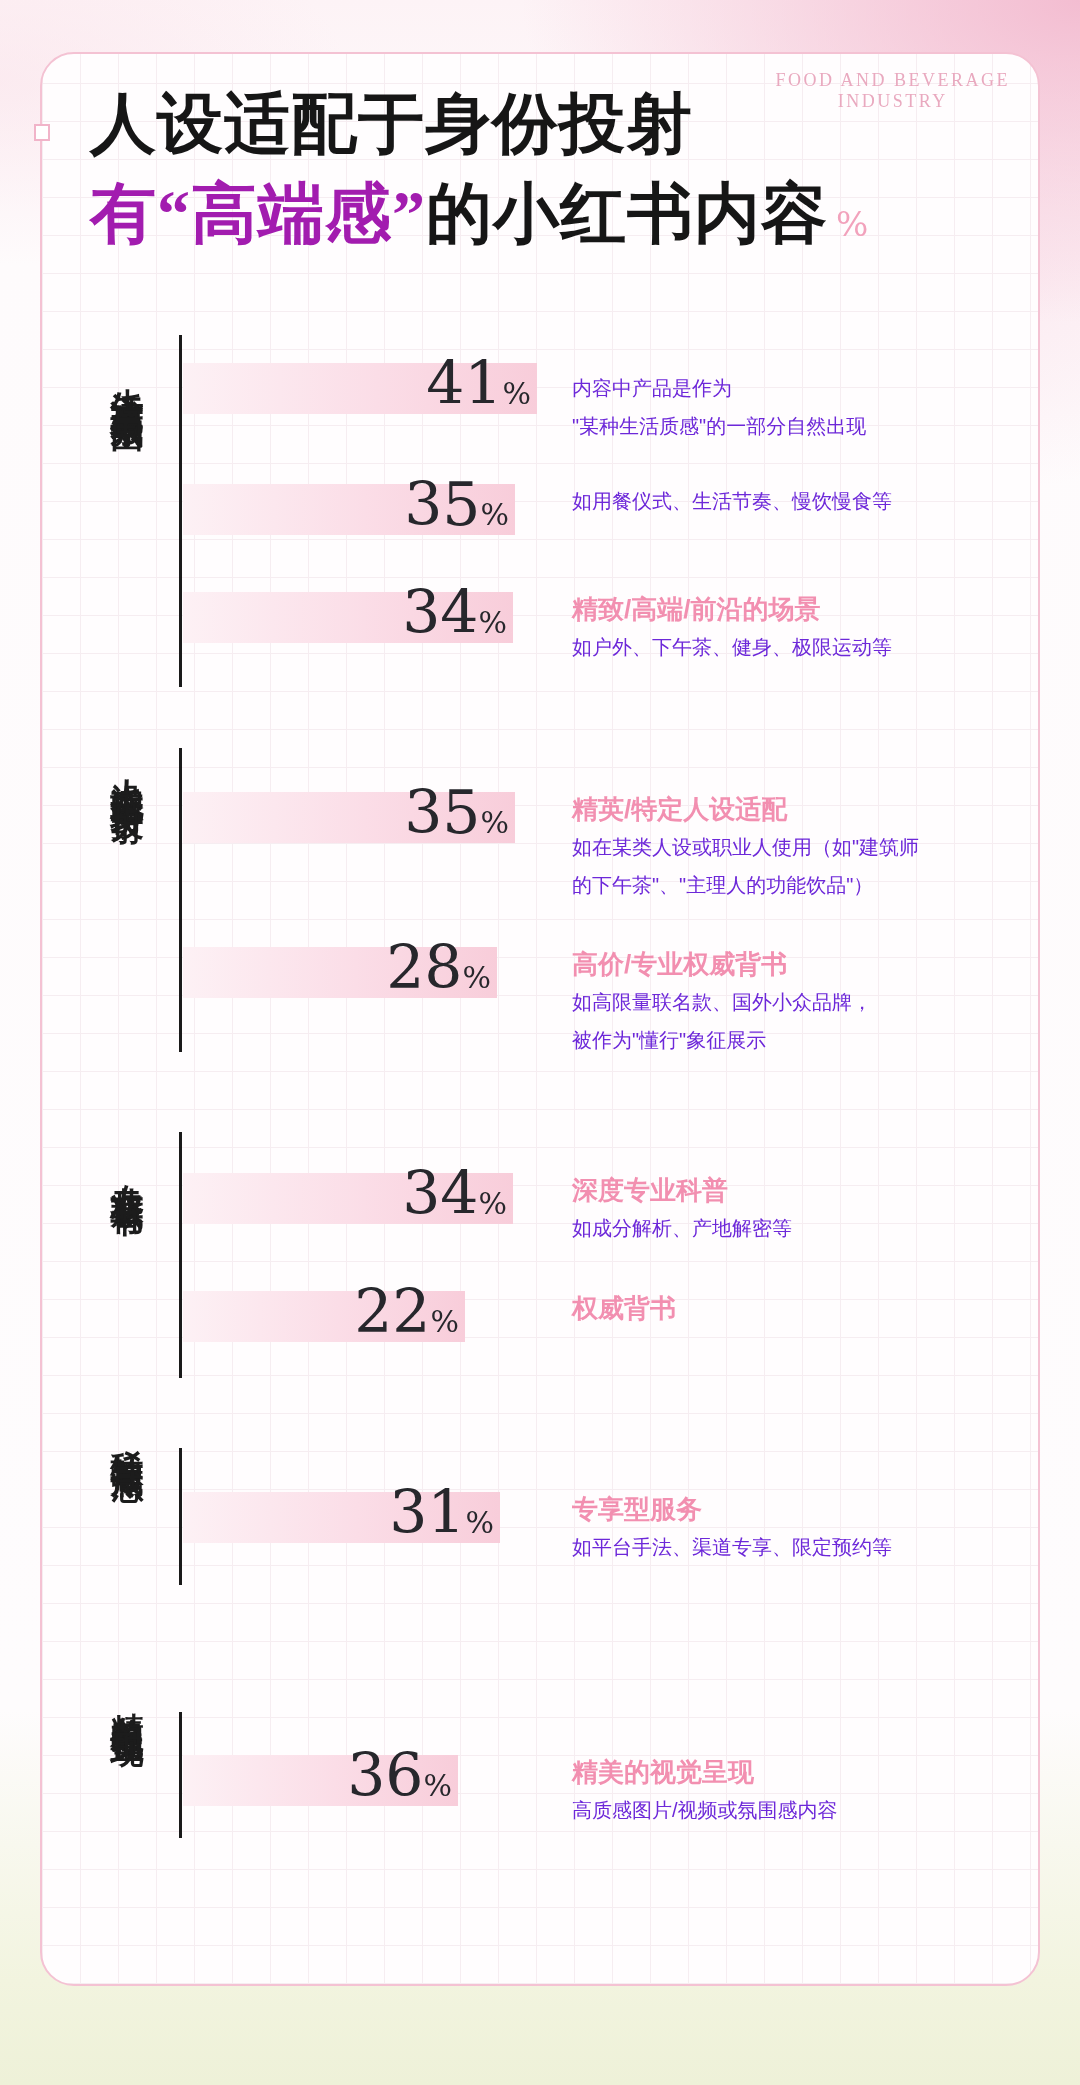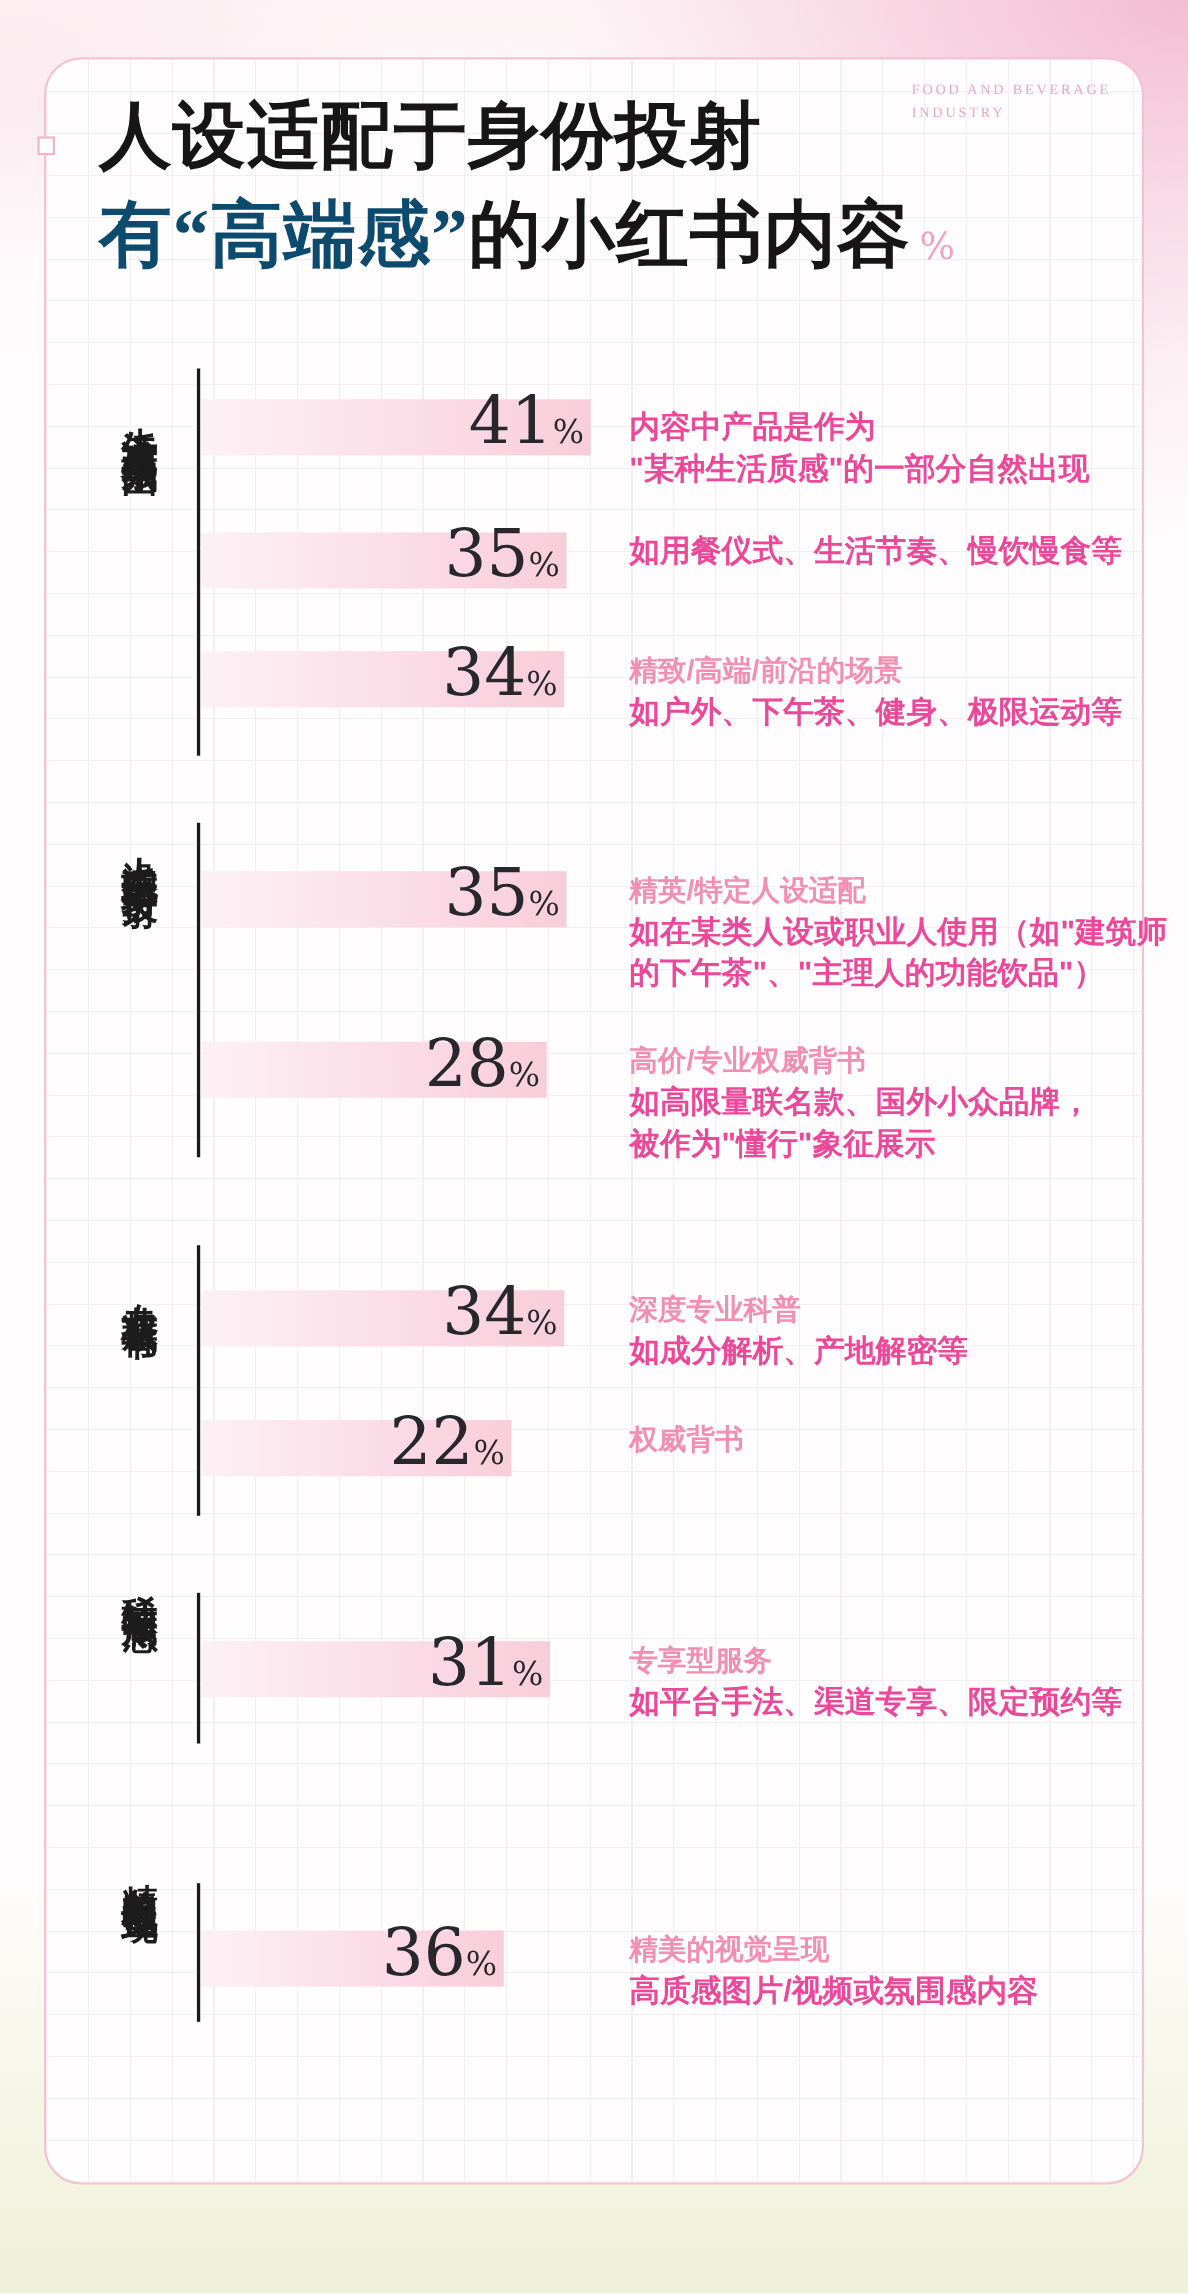--- a/index.html
+++ b/index.html
@@ -16,50 +16,50 @@
   .card{
     position:absolute;left:40px;top:52px;width:996px;height:1930px;
     border:2px solid #f4c2d3;border-radius:34px;
     background:
       repeating-linear-gradient(0deg,#f6edf1 0 1px,transparent 1px 38px),
       repeating-linear-gradient(90deg,#f6edf1 0 1px,transparent 1px 38px),
       #fffdfe;
   }
   .sq{position:absolute;left:34px;top:124px;width:12px;height:13px;background:#fff;border:2px solid #f1b4c9;}
   .eyebrow{
-    position:absolute;right:70px;top:70px;text-align:left;
-    font-family:"Liberation Serif",serif;font-size:13px;letter-spacing:2.5px;
+    position:absolute;right:70px;top:70px;text-align:center;
+    font-family:"Liberation Serif",serif;font-size:18px;letter-spacing:2.5px;
     line-height:21px;color:#e9a9bf;
   }
   .title{
     position:absolute;left:90px;white-space:nowrap;
     font-family:"Liberation Serif","DejaVu Serif",serif;font-weight:700;
     font-size:66px;line-height:76px;letter-spacing:1px;color:#161616;
   }
   .title1{top:86px}
   .title2{top:176px}
-  .pinktxt{color:#0c4a6e;margin-top:10px;}
+  .pinktxt{color:#a21caf;margin-top:10px;}
   .unit-big{font-size:34px;color:#f2a2bc;font-weight:400;margin-left:8px;font-family:"DejaVu Serif",serif;}
   .axis{position:absolute;left:179px;width:3px;background:#1a1a1a;}
   .cat{
     position:absolute;left:104px;writing-mode:vertical-rl;text-orientation:upright;
     font-size:33px;font-weight:800;letter-spacing:4px;color:#1c1c1c;
   }
   .bar{
     position:absolute;left:183px;height:51px;
     background:linear-gradient(90deg,#fdf1f5 0%,#fbdde7 55%,#f8cdda 100%);
   }
   .pct{
     position:absolute;right:6px;bottom:-9px;white-space:nowrap;
     font-family:"DejaVu Serif",serif;font-size:60px;line-height:58px;color:#27272c;
   }
   .pct .sign{font-size:30px;}
   .txt{position:absolute;left:572px;line-height:38px;white-space:nowrap;}
   .txt .lbl{font-size:26px;font-weight:700;color:#f28fb0;}
-  .txt .d{font-size:28px;color:#ec4899;font-weight:700;}
+  .txt .d{font-size:20px;color:#6d28d9;font-weight:400;}
 </style>
 </head>
 <body>
 
 <div class="stage">
 
   <div class="card"></div>
   <div class="sq"></div>
 
   <div class="eyebrow">

